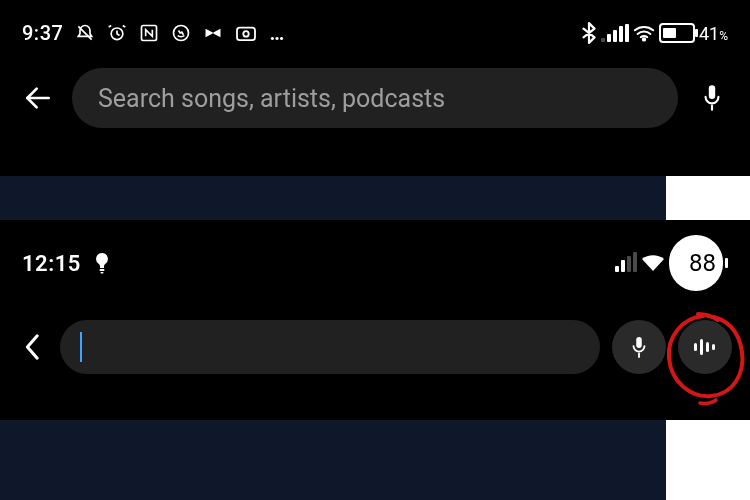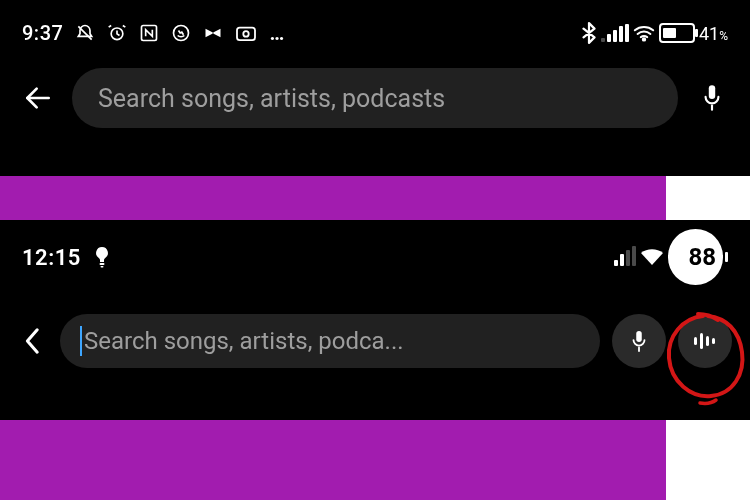--- a/index.html
+++ b/index.html
@@ -1,16 +1,16 @@
 <!DOCTYPE html>
 <html><head>
 <meta charset="utf-8">
 <style>
   html,body{margin:0;padding:0;background:#fff;font-family:-apple-system,BlinkMacSystemFont,"Segoe UI",Roboto,Arial,sans-serif}
-  .stage{width:666px;height:500px;position:relative;background:#a21caf}
+  .stage{width:666px;height:500px;position:relative;background:#0f172a}
   .panel{position:absolute;left:0;width:750px;background:#000;color:#fff}
   .p1{top:0;height:176px}
   .p2{top:220px;height:200px}
 
   
   .statusbar{display:flex;justify-content:space-between;align-items:center;padding:10px 22px 0 22px;height:46px;color:#fff;font-size:20px}
   .sb-left{display:flex;align-items:center;gap:12px}
   .sb-right{display:flex;align-items:center;gap:4px}
   .clock{font-weight:500;letter-spacing:.5px}
   .more-dots{letter-spacing:2px;font-weight:700}
@@ -20,21 +20,21 @@
   .sigbars span{width:4px;background:#fff;border-radius:1px}
   .sigbars .dim{background:#4a4a4a}
   .bat1{display:flex;align-items:center;gap:4px}
   .bat1 .shell{width:32px;height:16px;border:2px solid #fff;border-radius:4px;position:relative;display:flex;align-items:center}
   .bat1 .shell::after{content:"";position:absolute;right:-5px;width:3px;height:8px;background:#fff;border-radius:1px}
   .bat1 .fill{height:10px;margin-left:2px;background:#fff;border-radius:1px}
   .bat1 .pct{font-size:18px}
   .bat1 .pct sub{font-size:12px;vertical-align:baseline}
 
   .bat2{display:flex;align-items:center}
-  .bat2 .pill{background:#fff;color:#000;font-weight:700;border-radius:7px;padding:1px 7px;font-size:18px;line-height:20px}
+  .bat2 .pill{background:#fff;color:#000;font-weight:400;border-radius:7px;padding:1px 7px;font-size:18px;line-height:20px}
   .bat2 .nub{width:3px;height:10px;background:#fff;border-radius:1px;margin-left:2px}
 
   
   .searchrow{display:flex;align-items:center;gap:14px;padding:0 18px;margin-top:22px}
   .p1 .searchrow{margin-top:12px}
   .back{width:40px;display:flex;align-items:center;justify-content:center;color:#fff}
   .pill{flex:1;background:#212121;border-radius:34px;height:60px;display:flex;align-items:center;padding:0 26px;color:#9e9e9e;font-size:25px;white-space:nowrap;overflow:hidden;text-overflow:ellipsis;min-width:0}
   .p2 .pill{height:54px;font-size:24px;border-radius:30px;padding-left:20px}
   .caret{width:2px;height:30px;background:#3ea6ff;margin-right:2px;flex:0 0 2px}
   .roundbtn{width:54px;height:54px;border-radius:50%;background:#2a2a2a;display:flex;align-items:center;justify-content:center;color:#fff}
@@ -134,21 +134,21 @@
         <svg width="26" height="30" viewBox="0 0 24 28" fill="#fff">
             <rect x="9" y="2" width="6" height="13" rx="3"></rect>
             <path d="M6 13a6 6 0 0 0 12 0" fill="none" stroke="#fff" stroke-width="2" stroke-linecap="round"></path>
             <path d="M12 21v4" stroke="#fff" stroke-width="2" stroke-linecap="round"></path>
           </svg>
       </div>
     </div>
   </div>
 
   <div class="panel p2">
-    <div class="statusbar" style="padding-top:14px">
+    <div class="statusbar" style="padding-top:20px">
       <div class="sb-left">
         <span class="clock" style="font-size:22px;font-weight:600">12:15</span>
         <span class="ico">
           <svg width="18" height="22" viewBox="0 0 16 22" fill="#fff">
               <path d="M8 1a6 6 0 0 0-3.2 11c.7.5 1.2 1.3 1.2 2.2V16h4v-1.8c0-.9.5-1.7 1.2-2.2A6 6 0 0 0 8 1z"></path>
               <rect x="5.5" y="17" width="5" height="2" rx="1"></rect>
               <rect x="6.5" y="20" width="3" height="1.5" rx=".75"></rect>
             </svg>
         </span>
       </div>
@@ -172,21 +172,20 @@
     </div>
 
     <div class="searchrow" style="margin-top:34px;gap:12px">
       <div class="back" style="width:30px">
         <svg width="20" height="28" viewBox="0 0 12 20" fill="none" stroke="#fff" stroke-width="2.2" stroke-linecap="round" stroke-linejoin="round">
             <path d="M9 2L2 10l7 8"></path>
           </svg>
       </div>
       <div class="pill" title="Search songs, artists, podca...">
         <span class="caret"></span>
-        <span style="overflow:hidden;text-overflow:ellipsis">Search songs, artists, podca...</span>
       </div>
       <div class="roundbtn">
         <svg width="22" height="26" viewBox="0 0 24 28" fill="#fff">
             <rect x="9" y="3" width="6" height="12" rx="3"></rect>
             <path d="M6 13a6 6 0 0 0 12 0" fill="none" stroke="#fff" stroke-width="2" stroke-linecap="round"></path>
             <path d="M12 21v4" stroke="#fff" stroke-width="2" stroke-linecap="round"></path>
           </svg>
       </div>
       <div class="roundbtn">
         <svg width="26" height="22" viewBox="0 0 26 22" fill="#fff">

